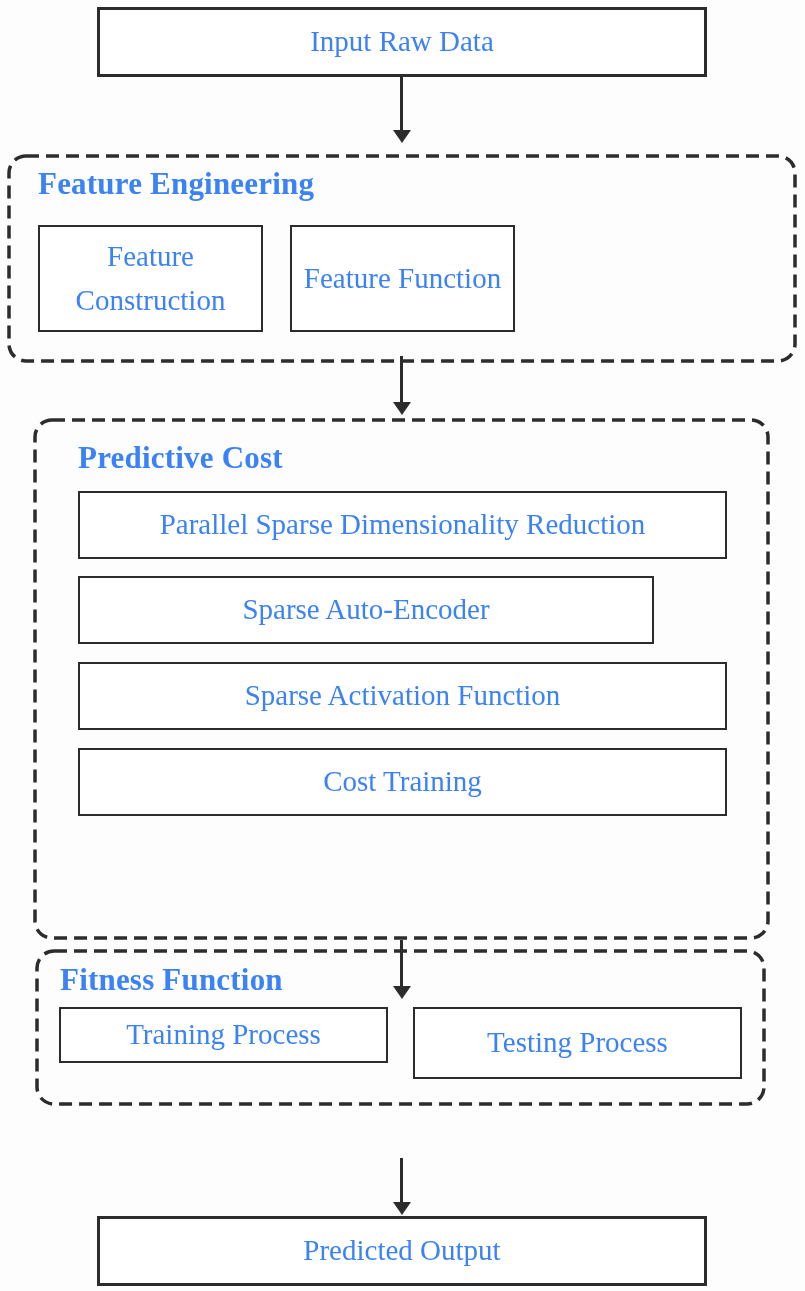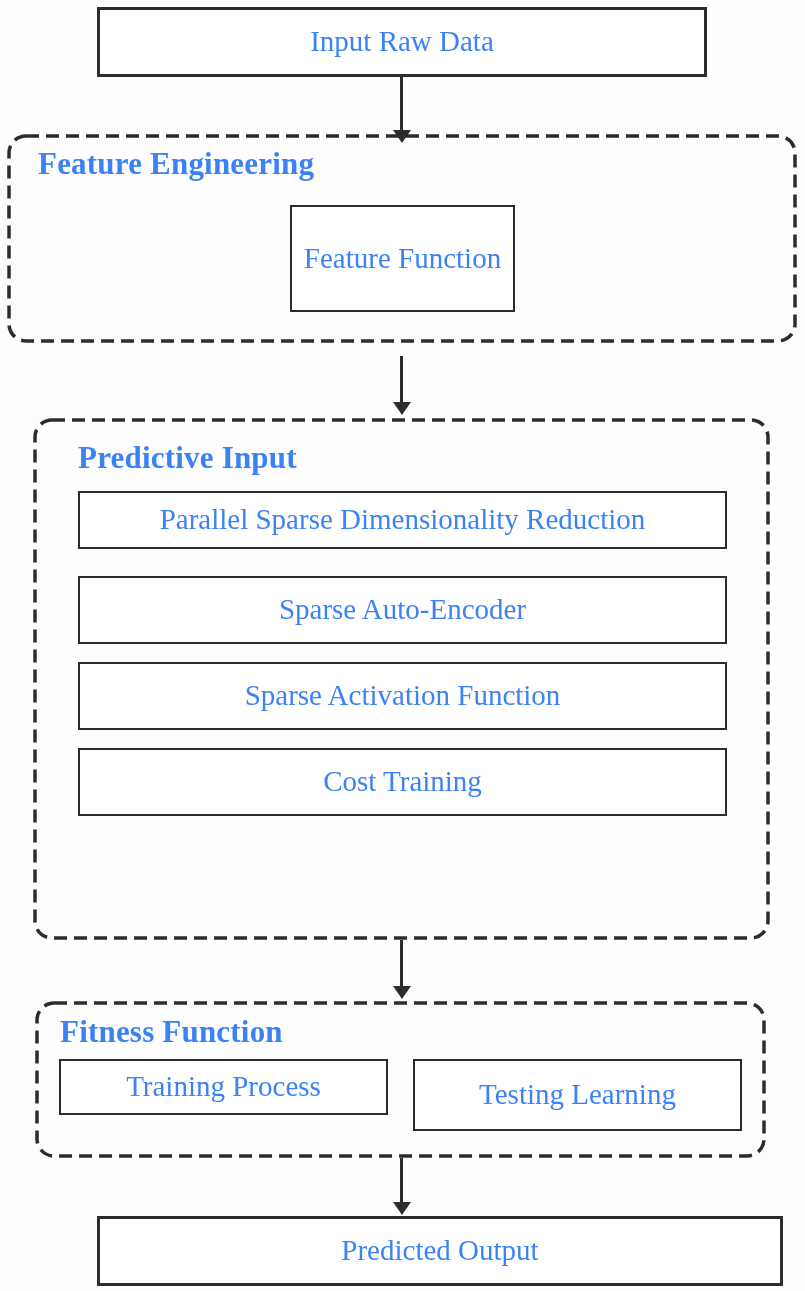--- a/index.html
+++ b/index.html
@@ -55,65 +55,68 @@
 <body>
 
 <div class="canvas">
 
   <div class="node" style="left:97px; top:7px; width:610px; height:70px;">
     <span>Input Raw Data</span>
   </div>
 
   <div class="arrow" style="left:400px; top:77px; height:53px;"></div>
 
-  <div class="group" style="left:7px; top:134px; width:790px; height:209px;">
+  <div class="group" style="left:7px; top:154px; width:790px; height:209px;">
     <svg class="dashed-frame" width="790" height="209" viewBox="0 0 790 209">
       <rect x="2" y="2" width="786" height="205" rx="17" ry="17" fill="none" stroke="#2c2c2c" stroke-width="3.5" stroke-dasharray="13 7"></rect>
     </svg>
     <div class="group-title" style="left:31px; top:12px;">Feature Engineering</div>
+    <div class="node inner" style="left:31px; top:71px; width:225px; height:107px;">
+      <span>Feature Construction</span>
+    </div>
     <div class="node inner" style="left:283px; top:71px; width:225px; height:107px;">
       <span>Feature Function</span>
     </div>
   </div>
 
   <div class="arrow" style="left:400px; top:356px; height:46px;"></div>
 
   <div class="group" style="left:33px; top:418px; width:737px; height:522px;">
     <svg class="dashed-frame" width="737" height="522" viewBox="0 0 737 522">
       <rect x="2" y="2" width="733" height="518" rx="17" ry="17" fill="none" stroke="#2c2c2c" stroke-width="3.5" stroke-dasharray="13 7"></rect>
     </svg>
-    <div class="group-title" style="left:45px; top:22px;">Predictive Input</div>
-    <div class="node inner" style="left:45px; top:73px; width:649px; height:58px;">
+    <div class="group-title" style="left:45px; top:22px;">Predictive Cost</div>
+    <div class="node inner" style="left:45px; top:73px; width:649px; height:68px;">
       <span>Parallel Sparse Dimensionality Reduction</span>
     </div>
-    <div class="node inner" style="left:45px; top:158px; width:649px; height:68px;">
+    <div class="node inner" style="left:45px; top:158px; width:576px; height:68px;">
       <span>Sparse Auto-Encoder</span>
     </div>
     <div class="node inner" style="left:45px; top:244px; width:649px; height:68px;">
       <span>Sparse Activation Function</span>
     </div>
     <div class="node inner" style="left:45px; top:330px; width:649px; height:68px;">
       <span>Cost Training</span>
     </div>
   </div>
 
   <div class="arrow" style="left:400px; top:940px; height:46px;"></div>
 
-  <div class="group" style="left:35px; top:1001px; width:731px; height:157px;">
+  <div class="group" style="left:35px; top:949px; width:731px; height:157px;">
     <svg class="dashed-frame" width="731" height="157" viewBox="0 0 731 157">
       <rect x="2" y="2" width="727" height="153" rx="17" ry="17" fill="none" stroke="#2c2c2c" stroke-width="3.5" stroke-dasharray="13 7"></rect>
     </svg>
     <div class="group-title" style="left:25px; top:13px;">Fitness Function</div>
     <div class="node inner" style="left:24px; top:58px; width:329px; height:56px;">
       <span>Training Process</span>
     </div>
     <div class="node inner" style="left:378px; top:58px; width:329px; height:72px;">
-      <span>Testing Learning</span>
+      <span>Testing Process</span>
     </div>
   </div>
 
   <div class="arrow" style="left:400px; top:1158px; height:44px;"></div>
 
-  <div class="node" style="left:97px; top:1216px; width:686px; height:70px;">
+  <div class="node" style="left:97px; top:1216px; width:610px; height:70px;">
     <span>Predicted Output</span>
   </div>
 
 </div>
 
 </body></html>

